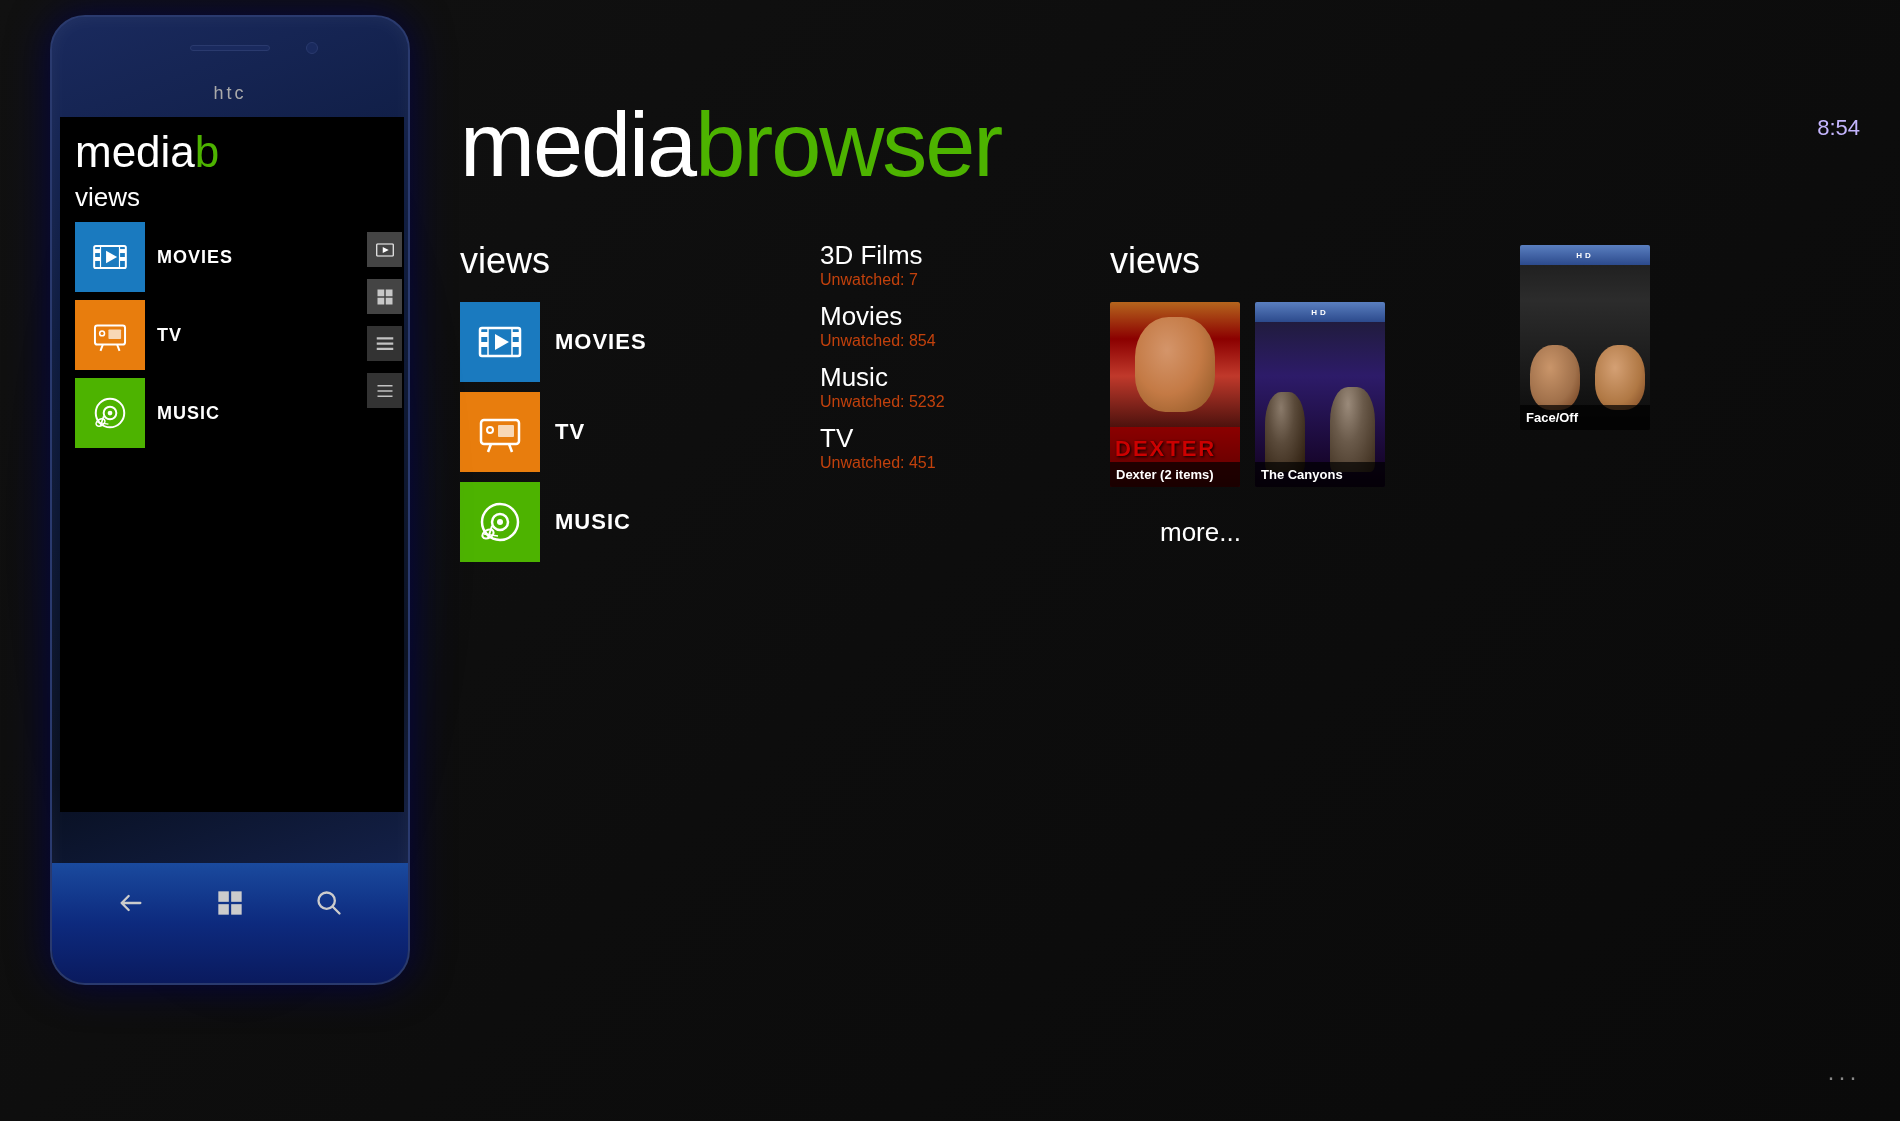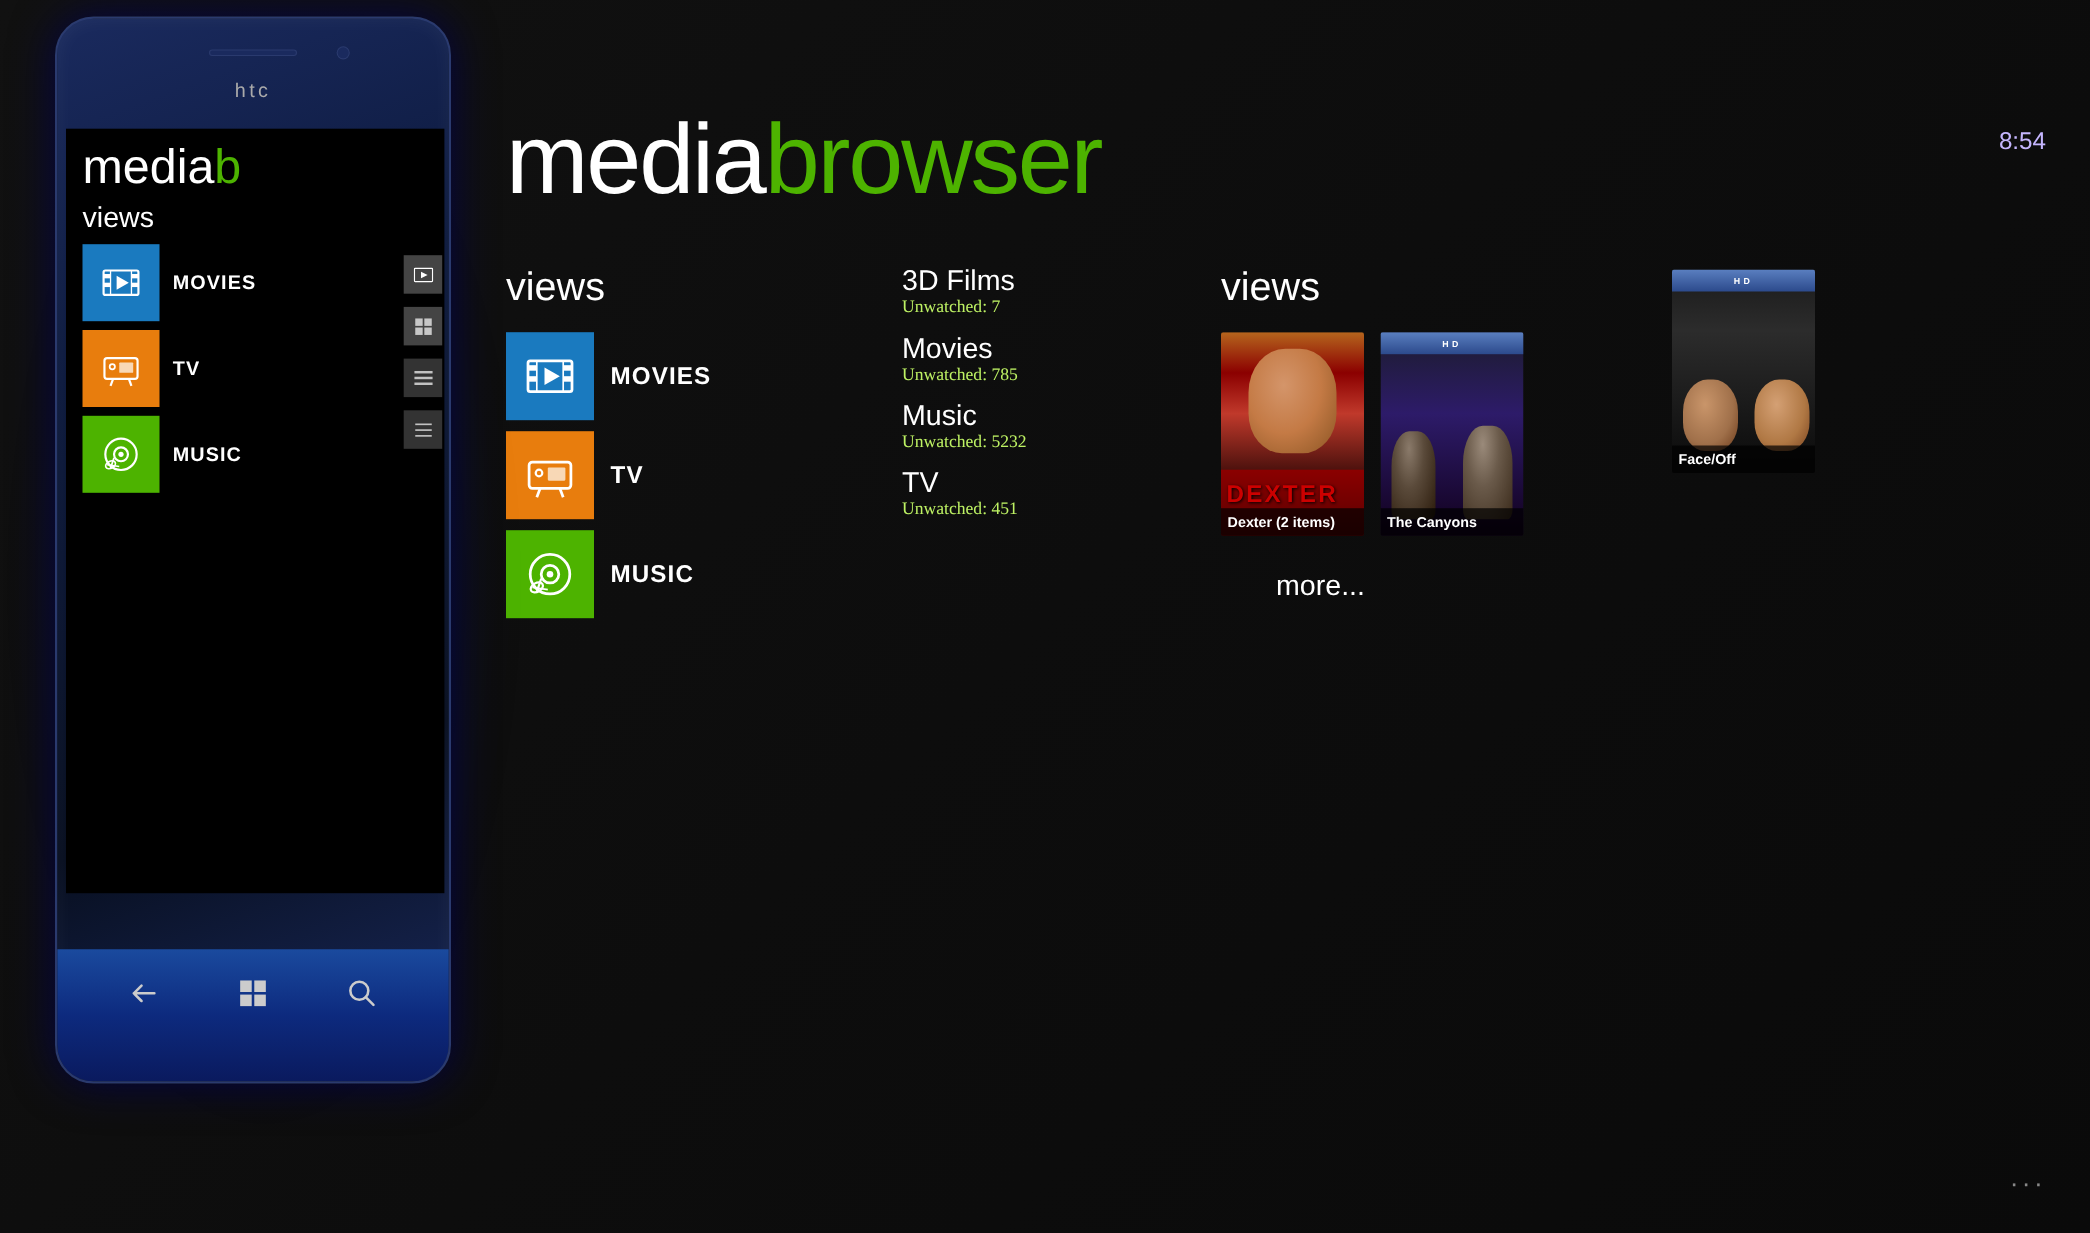--- a/index.html
+++ b/index.html
@@ -86,23 +86,22 @@
     .collection-item {
       margin-bottom: 12px;
       cursor: pointer;
     }
     .collection-name {
       color: #fff;
       font-size: 26px;
       font-weight: 300;
     }
     .collection-unwatched {
-      color: #bef264;
+      color: #c2410c;
       font-size: 16px;
-      font-family: Liberation Serif, serif;
     }
     .media-cards {
       display: flex;
       gap: 15px;
       margin-top: 5px;
     }
     .media-card {
       width: 130px;
       cursor: pointer;
       position: relative;
@@ -164,21 +163,21 @@
       top: 100px;
       left: 8px;
       width: 344px;
       height: 695px;
       background: #000;
       overflow: hidden;
     }
 
     .phone-brand {
       position: absolute;
-      top: 55px;
+      top: 66px;
       left: 50%;
       transform: translateX(-50%);
       color: #aaa;
       font-size: 18px;
       font-weight: 300;
       letter-spacing: 3px;
     }
 
     .phone-speaker {
       position: absolute;
@@ -352,21 +351,21 @@
   </div>
 
   <div style="width:270px; padding-left:30px;">
     <div>
       <div class="collection-item">
         <div class="collection-name">3D Films</div>
         <div class="collection-unwatched">Unwatched: 7</div>
       </div>
       <div class="collection-item">
         <div class="collection-name">Movies</div>
-        <div class="collection-unwatched">Unwatched: 785</div>
+        <div class="collection-unwatched">Unwatched: 854</div>
       </div>
       <div class="collection-item">
         <div class="collection-name">Music</div>
         <div class="collection-unwatched">Unwatched: 5232</div>
       </div>
       <div class="collection-item">
         <div class="collection-name">TV</div>
         <div class="collection-unwatched">Unwatched: 451</div>
       </div>
     </div>

